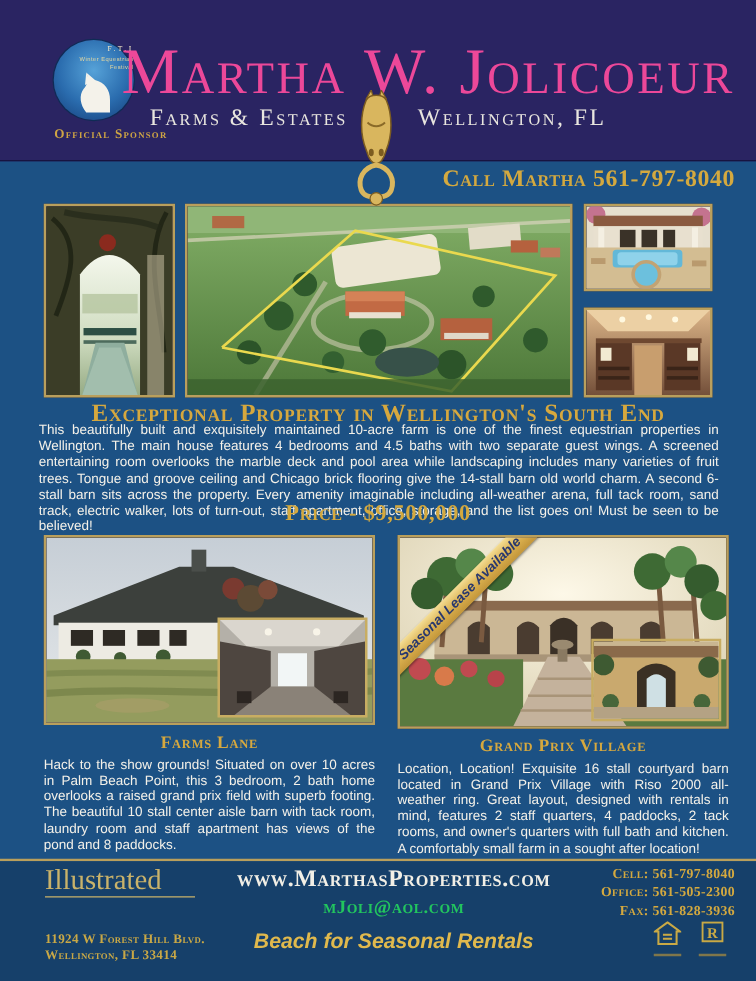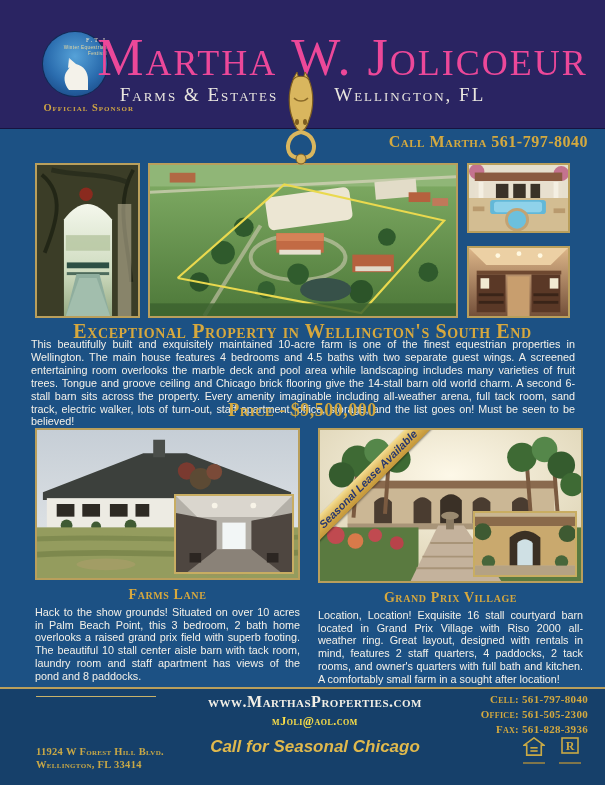--- a/index.html
+++ b/index.html
@@ -19,21 +19,21 @@
   .badge-mark{position:absolute;left:0;right:0;top:5px;font-size:6px;color:#f2e8c8;letter-spacing:2px;}
   .badge-l1{position:absolute;left:0;right:0;top:13px;font-size:4.6px;color:#e8d8a0;letter-spacing:.4px;font-family:"Liberation Sans",sans-serif;}
   .badge-l2{position:absolute;left:0;right:0;top:19px;font-size:4.6px;color:#e8d8a0;letter-spacing:.4px;font-family:"Liberation Sans",sans-serif;}
   .badge-horse{position:absolute;left:16px;top:24px;}
   .badge-label{margin-top:6px;font-variant:small-caps;font-weight:bold;font-size:10.5px;letter-spacing:1px;color:#cfa544;}
 
   .knocker{position:absolute;left:276px;top:72px;z-index:6;}
 
   
   .callbar{position:absolute;left:0;top:128px;width:605px;height:34px;}
-  .call-text{position:absolute;right:17px;top:5px;font-variant:small-caps;font-weight:bold;font-size:16px;
+  .call-text{position:absolute;right:17px;top:5px;font-variant:small-caps;font-weight:bold;font-size:19px;
     letter-spacing:.5px;color:#d4a93f;}
 
   
   .photo{position:absolute;border:2px solid #b99f5c;box-sizing:border-box;overflow:hidden;background:#223;}
   .photo svg{display:block;width:100%;height:100%;}
   .ph-entry{left:35px;top:163px;width:105px;height:155px;}
   .ph-aerial{left:148px;top:163px;width:310px;height:155px;}
   .ph-pool{left:467px;top:163px;width:103px;height:70px;}
   .ph-barn{left:467px;top:246px;width:103px;height:72px;}
 
@@ -72,22 +72,22 @@
   .new-price{color:#e2ddcb;}
 
   
   .footer-rule{position:absolute;left:0;top:687px;width:605px;height:2px;background:#b99f5c;}
   .footer{position:absolute;left:0;top:689px;width:605px;height:96px;background:#16406a;}
   .brokerage{position:absolute;left:36px;top:4px;width:120px;color:#c9b26a;font-size:23px;line-height:21px;
     padding-bottom:3px;border-bottom:1.5px solid #c9b26a;}
   .address{position:absolute;left:36px;top:56px;font-variant:small-caps;font-weight:bold;font-size:10.5px;
     line-height:13px;letter-spacing:.3px;color:#c9a846;}
   .f-center{position:absolute;left:150px;top:4px;width:330px;text-align:center;}
-  .website{display:block;font-variant:small-caps;font-weight:bold;font-size:16px;letter-spacing:.5px;color:#f2efe6;text-decoration:none;}
-  .email{display:block;margin-top:3px;font-variant:small-caps;font-weight:bold;font-size:12px;letter-spacing:.5px;color:#fde047;text-decoration:none;}
+  .website{display:block;font-variant:small-caps;font-weight:bold;font-size:19px;letter-spacing:.5px;color:#f2efe6;text-decoration:none;}
+  .email{display:block;margin-top:3px;font-variant:small-caps;font-weight:bold;font-size:15px;letter-spacing:.5px;color:#22c55e;text-decoration:none;}
   .tagline{margin-top:8px;font-family:"Liberation Sans",sans-serif;font-style:italic;font-weight:bold;
     font-size:17px;color:#e0b94d;}
   .f-right{position:absolute;right:17px;top:3px;text-align:right;font-variant:small-caps;font-weight:bold;
     font-size:11px;line-height:15px;letter-spacing:.3px;color:#d4a93f;}
   .f-icons{position:absolute;right:24px;top:48px;display:flex;gap:14px;align-items:flex-start;}
   .f-icon{text-align:center;}
   .icon-caption{margin:1px auto 0 auto;width:22px;height:2px;background:#9a8343;opacity:.8;}
 </style>
 </head>
 <body>
@@ -364,29 +364,30 @@
     <p>Location, Location! Exquisite 16 stall courtyard barn located in Grand Prix Village with Riso 2000 all-weather ring. Great layout, designed with rentals in mind, features 2 staff quarters, 4 paddocks, 2 tack rooms, and owner's quarters with full bath and kitchen. A comfortably small farm in a sought after location!</p>
     <div class="lprice">
       <span class="old-price">$4,900,000</span>
       <span class="new-price">New Price - $4,500,000</span>
     </div>
   </article>
 
   <div class="footer-rule"></div>
   <footer class="footer">
     <div class="brokerage">
+      <div>Illustrated</div>
     </div>
     <div class="address">
       <div>11924 W Forest Hill Blvd.</div>
       <div>Wellington, FL 33414</div>
     </div>
     <div class="f-center">
       <a href="#" class="website">www.MarthasProperties.com</a>
       <a href="#" class="email">mJoli@aol.com</a>
-      <div class="tagline">Call for Seasonal Chicago</div>
+      <div class="tagline">Beach for Seasonal Rentals</div>
     </div>
     <div class="f-right">
       <div>Cell: 561-797-8040</div>
       <div>Office: 561-505-2300</div>
       <div>Fax: 561-828-3936</div>
     </div>
     <div class="f-icons">
       <div class="f-icon">
         <svg width="22" height="20" viewBox="0 0 24 22">
           <path d="M12,1 L1,9 H4 V20 H20 V9 H23 Z" fill="none" stroke="#c9a945" stroke-width="1.8"></path>

